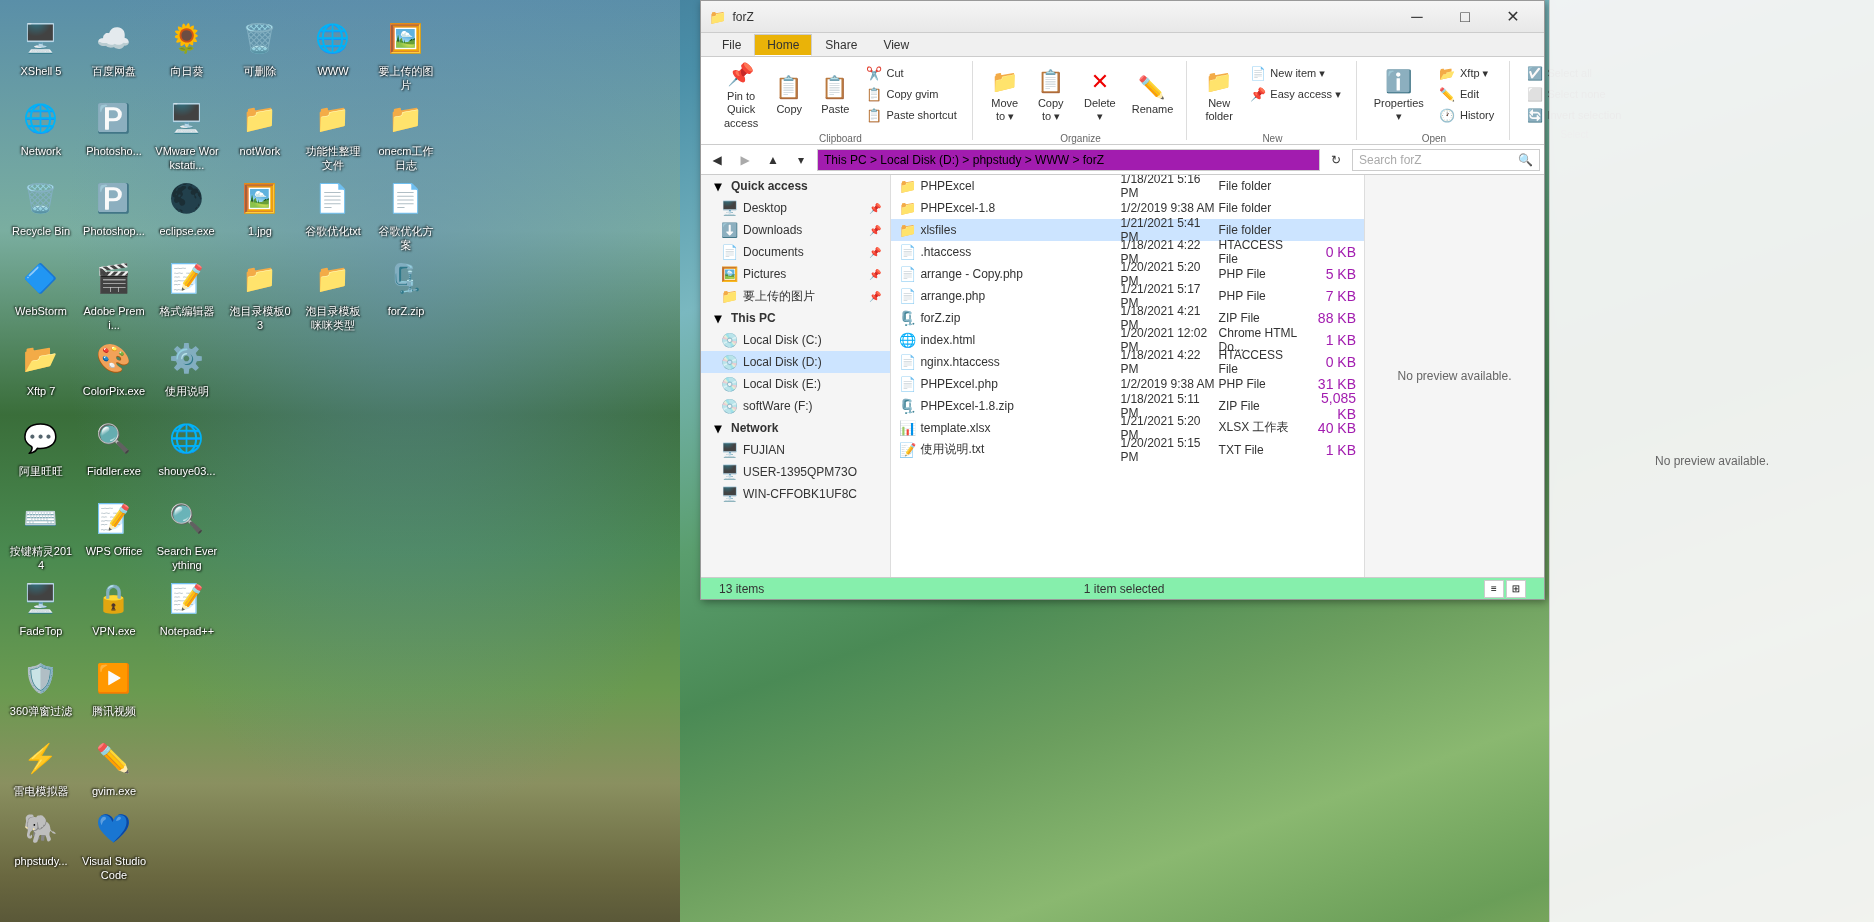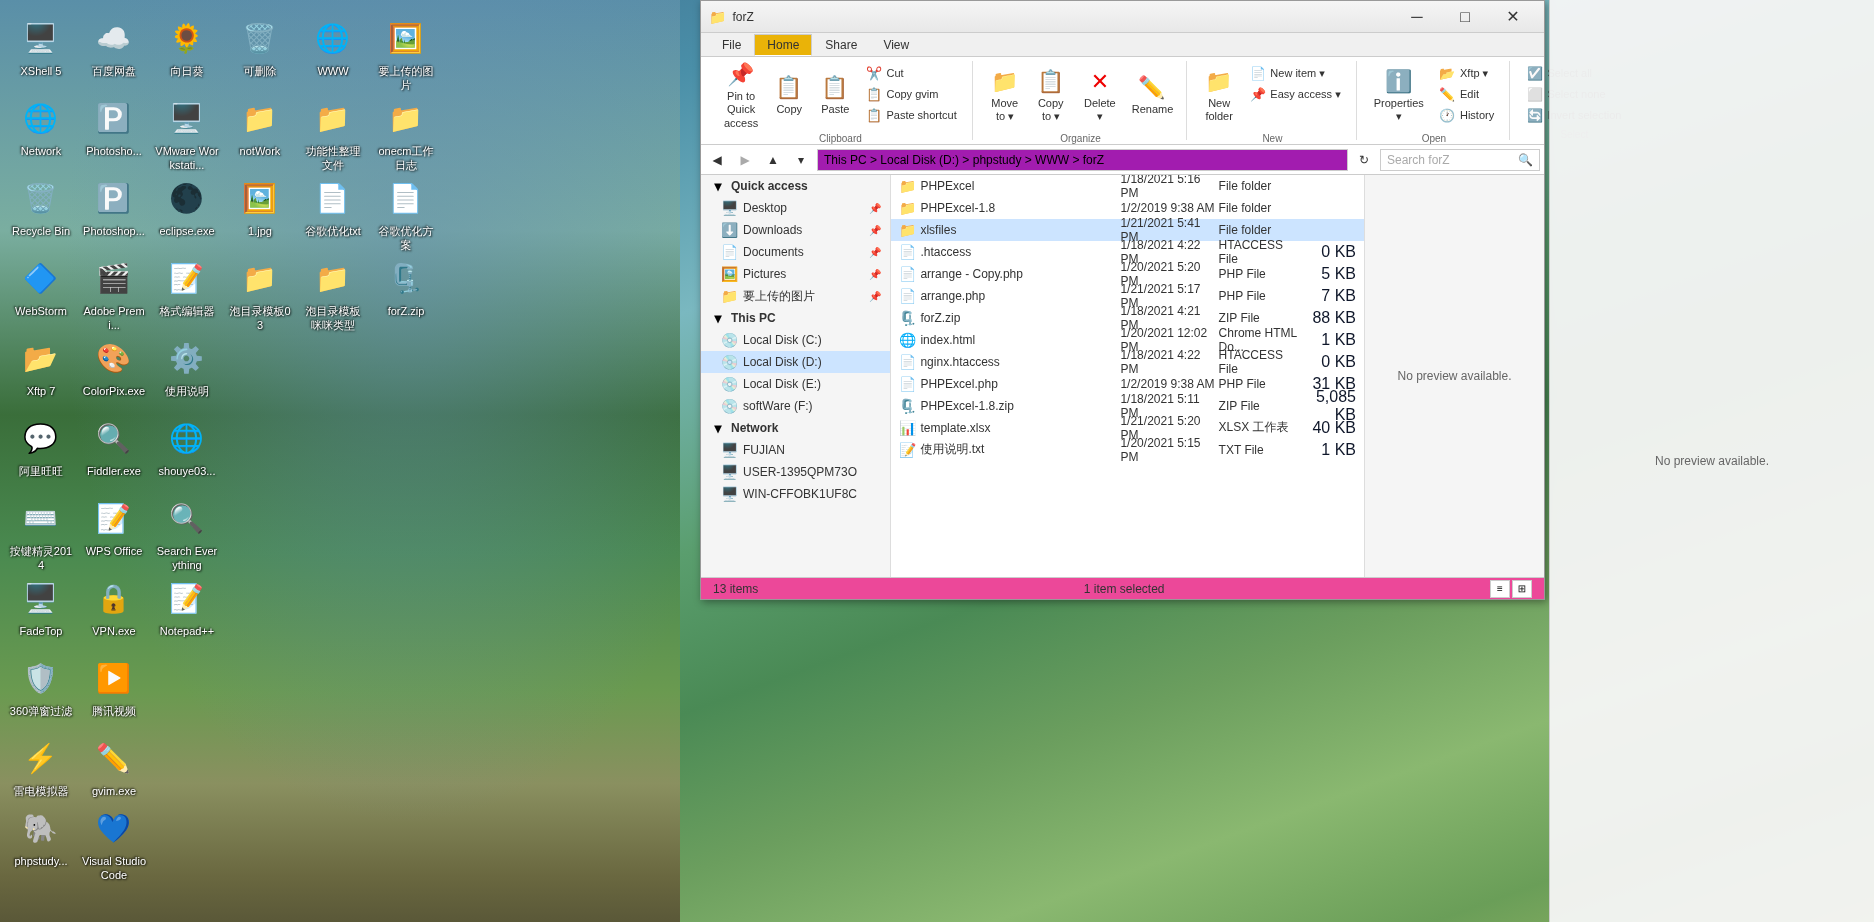--- a/index.html
+++ b/index.html
@@ -170,21 +170,21 @@
     #address-path {
       flex: 1;
       background: #a21caf;
       border: 1px solid #ccc;
       height: 22px;
       padding: 0 6px;
       font-size: 12px;
       display: flex; align-items: center;
     }
     #search-box {
-      width: 160px; height: 22px;
+      width: 188px; height: 22px;
       border: 1px solid #ccc;
       padding: 0 6px;
       font-size: 12px;
       display: flex; align-items: center; justify-content: space-between;
       background: white;
     }
 
     
     #main-content {
       display: flex; flex: 1; overflow: hidden;
@@ -243,38 +243,38 @@
       height: 22px;
       padding: 0 8px;
       cursor: pointer;
       border-bottom: 1px solid transparent;
     }
     .file-row.selected { background: #cce4ff; }
     .file-row .file-icon { font-size: 14px; width: 18px; margin-right: 4px; }
     .file-name { flex: 1; font-size: 12px; color: #333; min-width: 200px; }
     .file-date { width: 150px; font-size: 12px; color: #333; }
     .file-type { width: 130px; font-size: 12px; color: #333; }
-    .file-size { width: 80px; font-size: 16px; color: #0f172a; text-align: right; }
+    .file-size { width: 80px; font-size: 14px; color: #a21caf; text-align: right; }
 
     
     #preview-pane {
       width: 180px;
       background: #f5f5f5;
       border-left: 1px solid #ddd;
       display: flex; align-items: center; justify-content: center;
       font-size: 12px; color: #666;
     }
 
     
     #status-bar {
       height: 22px;
-      background: #ec4899;
+      background: #86efac;
       border-top: 1px solid #ccc;
       display: flex; align-items: center; justify-content: space-between;
-      padding: 0 12px;
+      padding: 0 18px;
       font-size: 12px; color: #333;
     }
 
     
     #file-pane::-webkit-scrollbar { width: 8px; }
     #file-pane::-webkit-scrollbar-track { background: #f1f1f1; }
     #file-pane::-webkit-scrollbar-thumb { background: #c1c1c1; }
 
     
     #right-panel {

